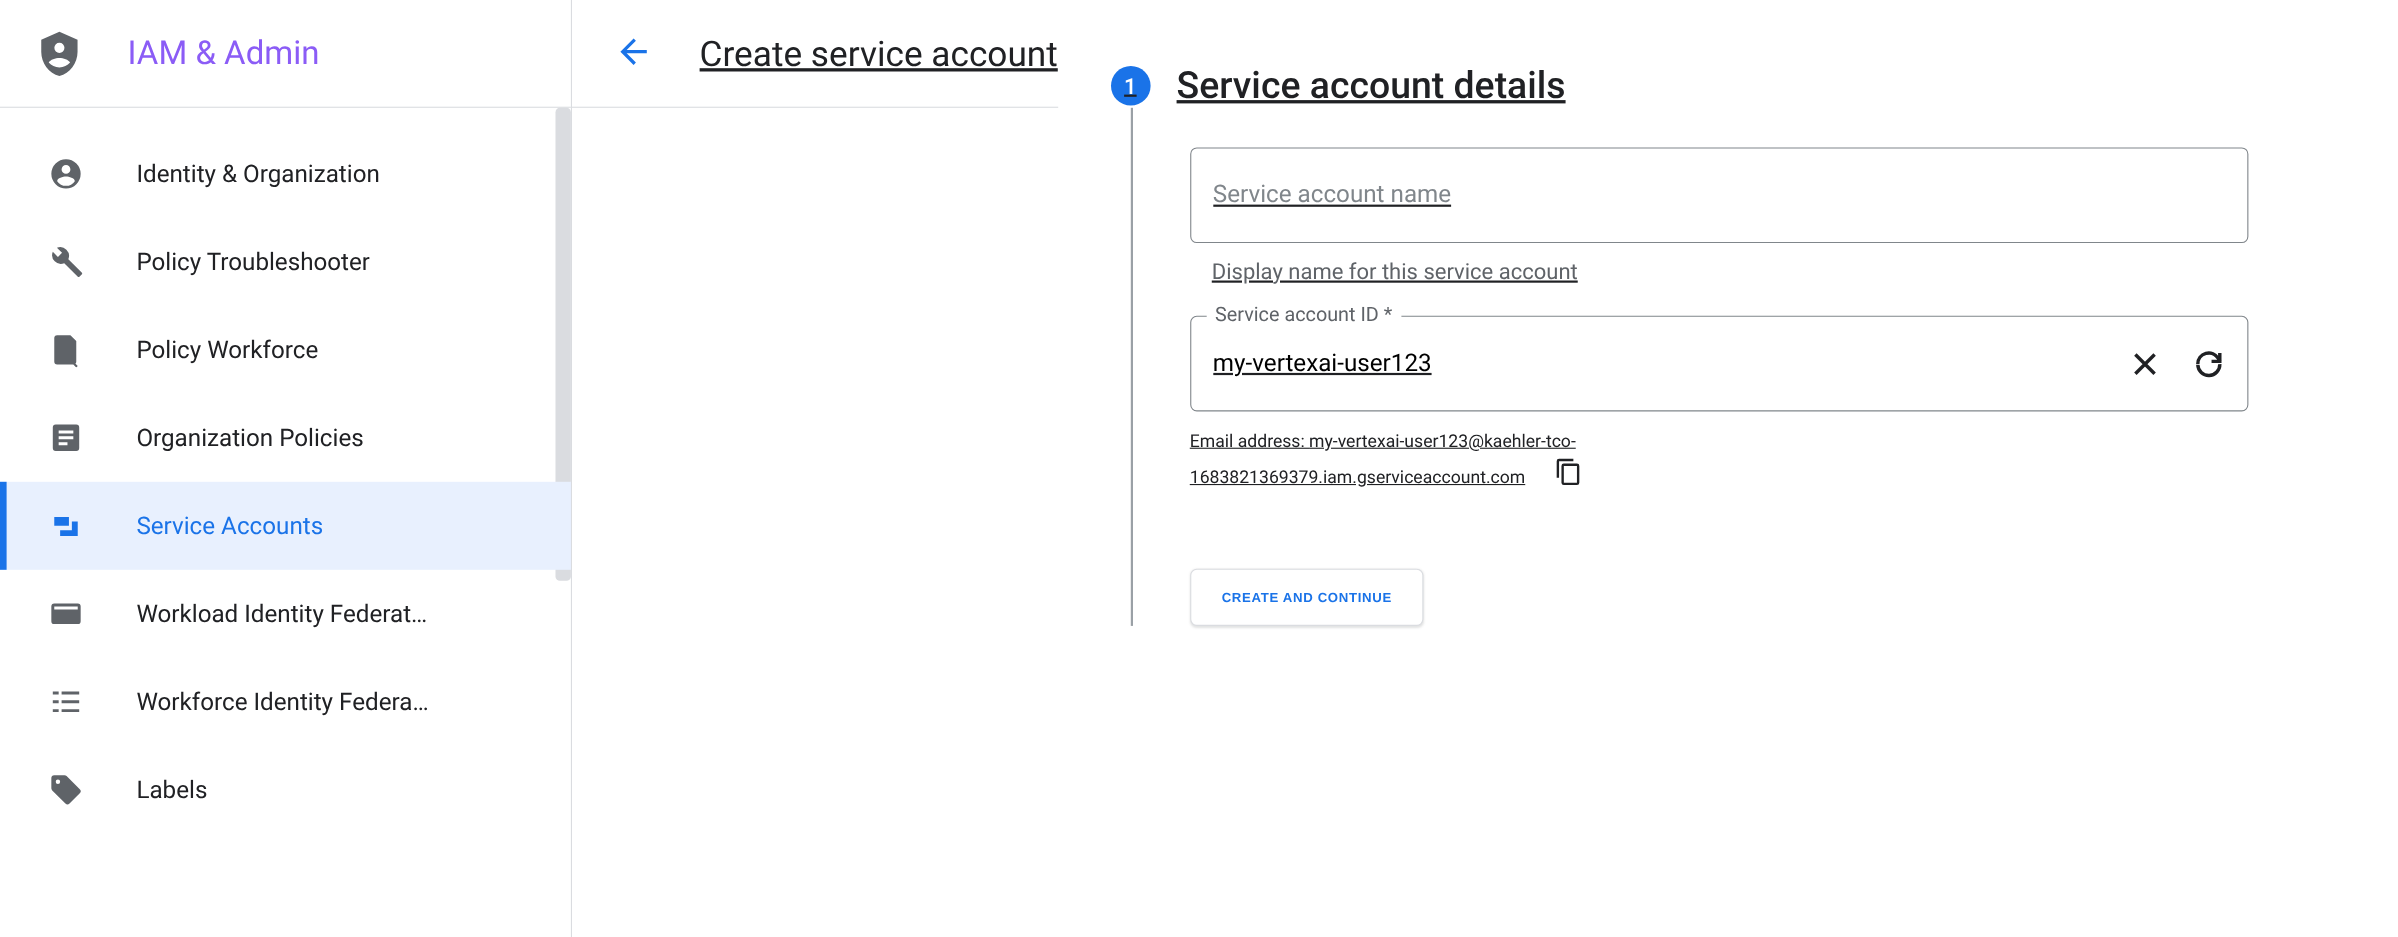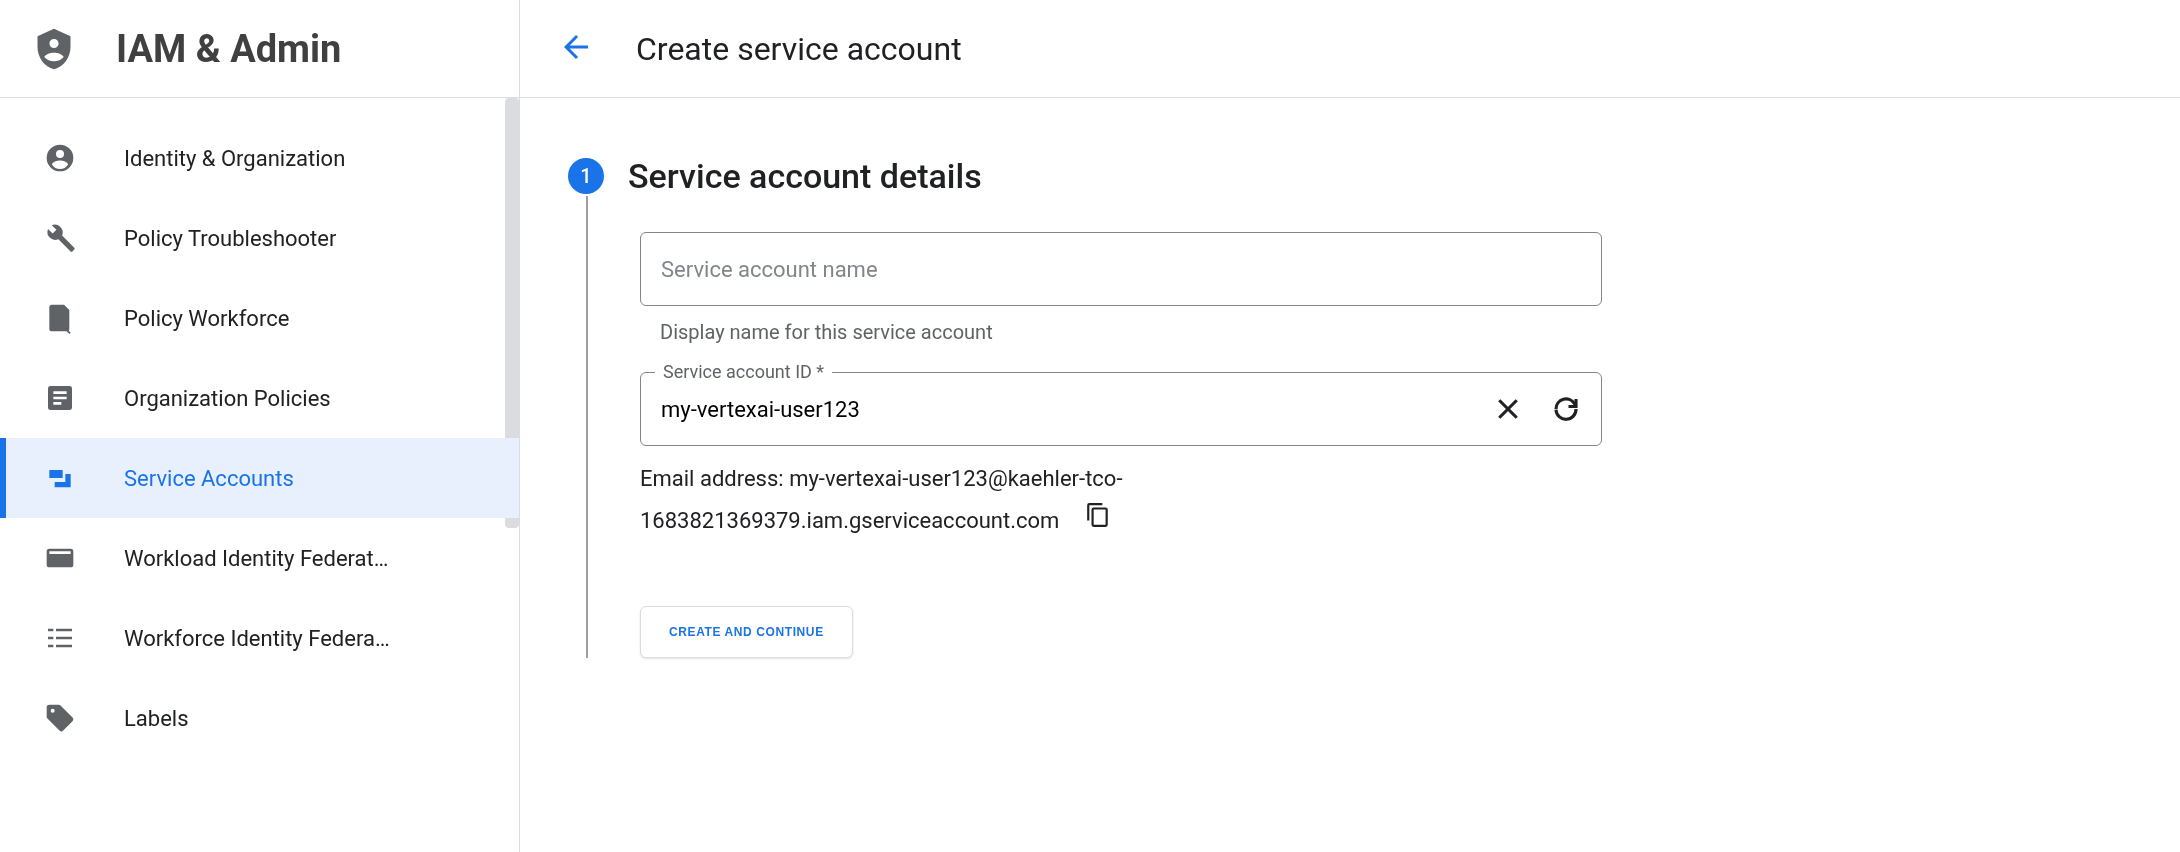--- a/index.html
+++ b/index.html
@@ -31,23 +31,23 @@
     padding-left: 32px;
     border-bottom: 1px solid #dadce0;
   }
   .sidebar-header .icon {
     width: 44px;
     height: 44px;
     margin-right: 40px;
     fill: #5f6368;
   }
   .sidebar-header-title {
-    font-size: 38px;
-    color: #404040;
-    font-weight: 700;
+    font-size: 30px;
+    color: #8b5cf6;
+    font-weight: 400;
   }
   .sidebar-nav {
     flex: 1;
     padding-top: 20px;
     position: relative;
   }
   .sidebar-scrollbar {
     position: absolute;
     right: 0;
     top: 0;
@@ -95,21 +95,22 @@
   .nav-item.active .icon {
     fill: #1a73e8;
   }
   .nav-item.active .nav-item-label {
     color: #1a73e8;
   }
   
   .main {
     flex: 1;
     display: flex;
-    flex-direction: column;
+    flex-direction: row;
+    text-decoration: underline;
   }
   .main-header {
     height: 98px;
     border-bottom: 1px solid #dadce0;
     display: flex;
     align-items: center;
     padding-left: 38px;
   }
   .back-arrow {
     width: 36px;
@@ -152,21 +153,21 @@
     border-left: 2px solid #9aa0a6;
     margin-left: 18px;
     padding-left: 52px;
     padding-top: 36px;
   }
   .form-group {
     margin-bottom: 28px;
   }
   .text-input {
     width: 962px;
-    height: 74px;
+    height: 87px;
     border: 1px solid #80868b;
     border-radius: 6px;
     padding: 0 20px;
     font-size: 22px;
     color: #202124;
     display: flex;
     align-items: center;
     position: relative;
     background: #fff;
   }
@@ -201,21 +202,21 @@
     fill: #202124;
     stroke: #202124;
     cursor: pointer;
   }
   .helper-text {
     font-size: 20px;
     color: #5f6368;
     padding: 14px 0 0 20px;
   }
   .email-block {
-    font-size: 22px;
+    font-size: 16px;
     color: #202124;
     margin: 12px 0 34px 0;
     line-height: 1.9;
     display: block;
   }
   .email-line2 {
     display: flex;
     align-items: center;
     gap: 26px;
   }

